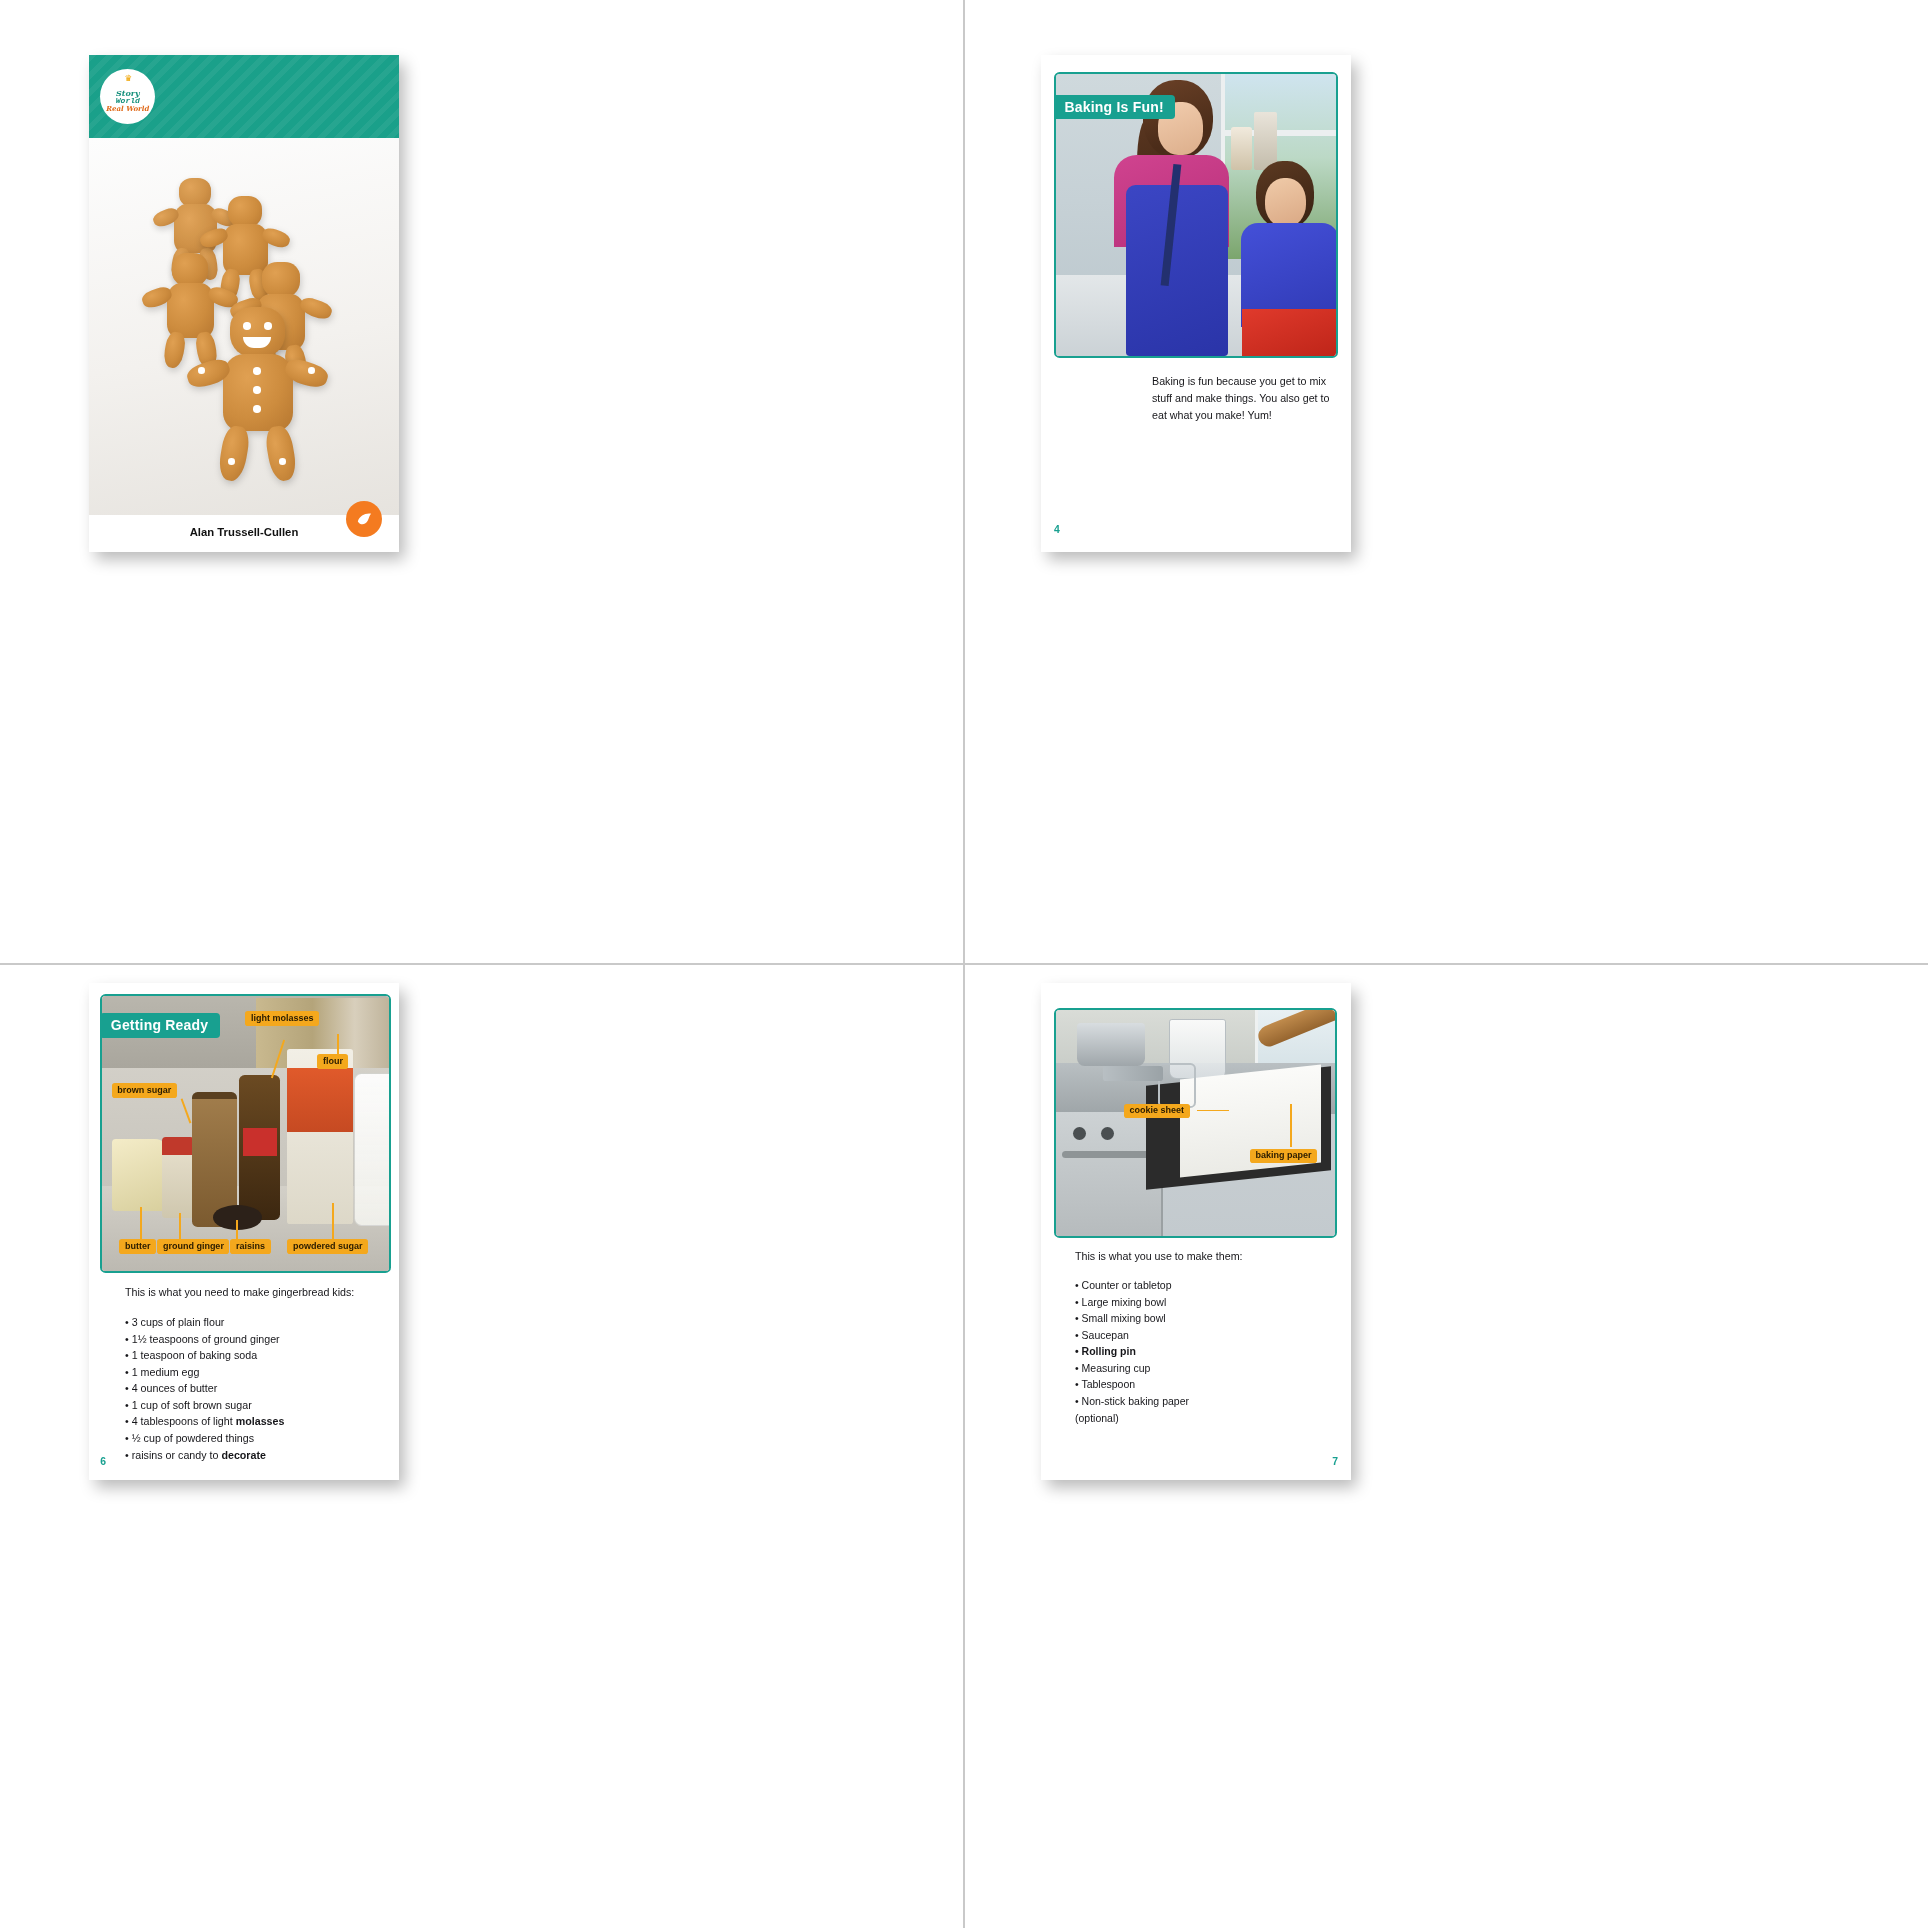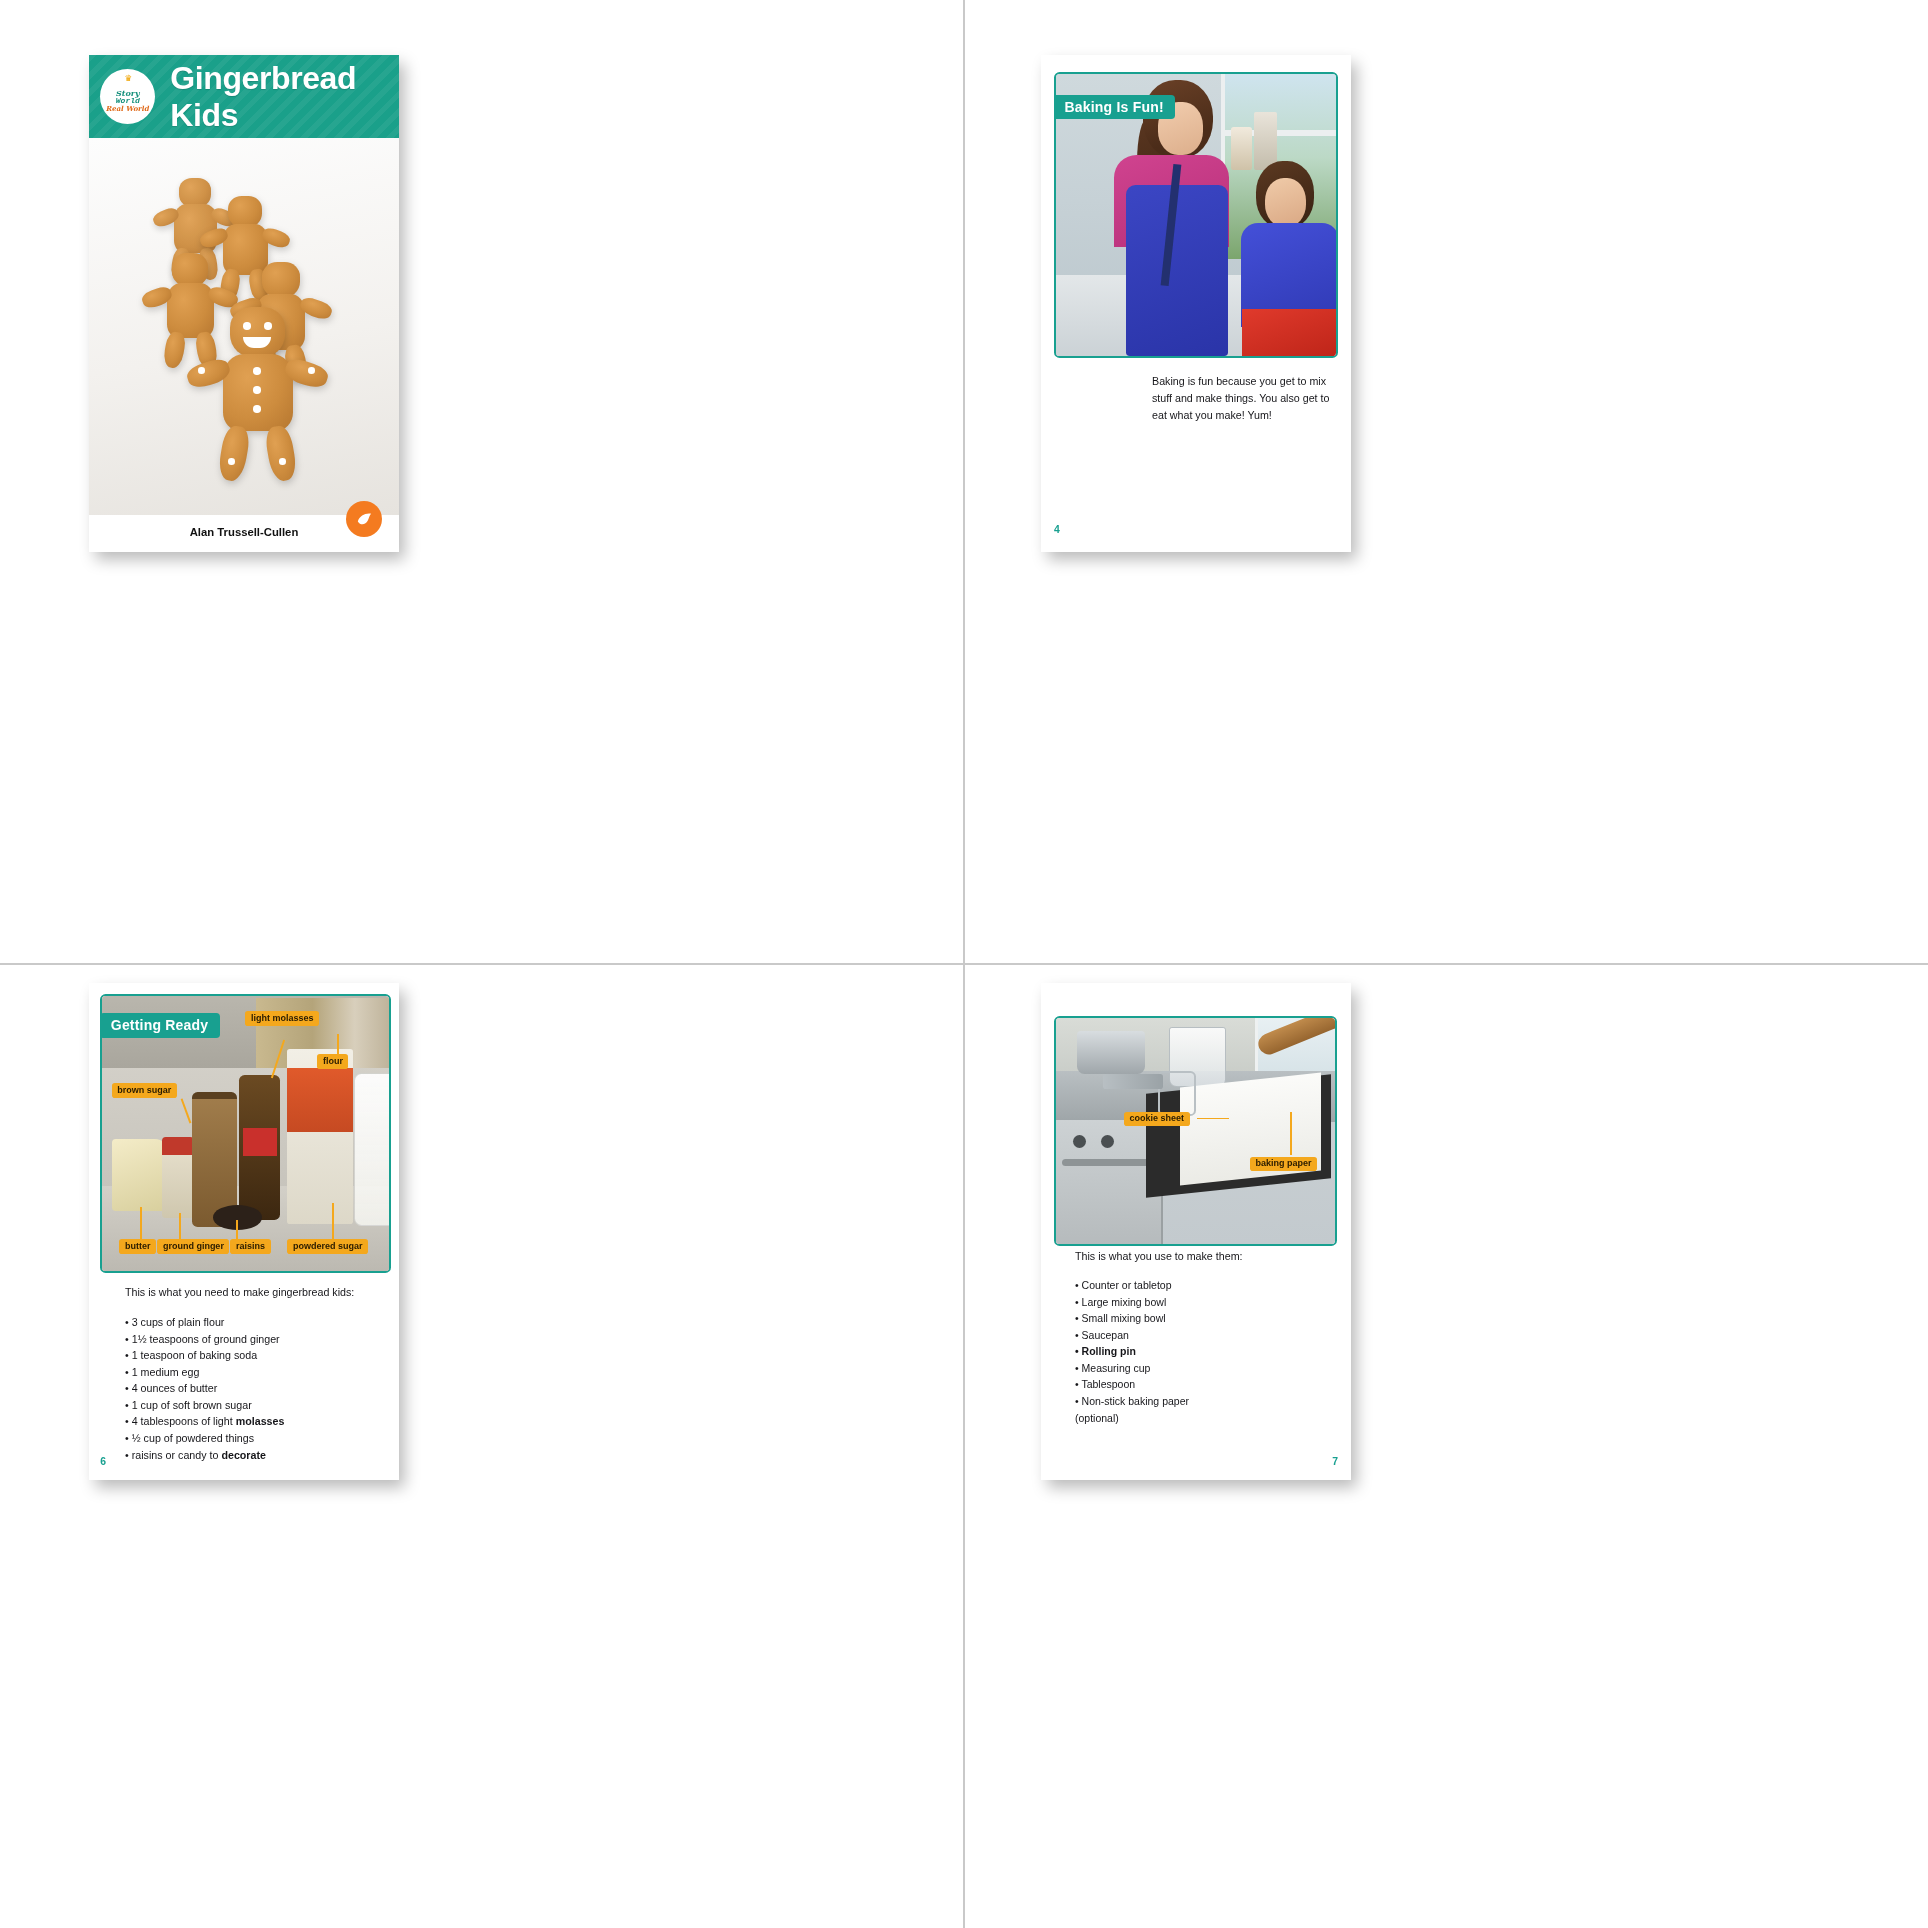--- a/index.html
+++ b/index.html
@@ -352,21 +352,21 @@
     width: 254px;
     font-size: 10.7px;
     line-height: 1.55;
     color: #16161a;
   }
   .p6-num { left: 11.3px; bottom: 13px; }
 
   
   .p7 { left: 77px; top: 19px; }
   .p7-frame {
-    position:absolute; left:13px; top:24.5px; width:279px; height:226px;margin-top:8px;
+    position:absolute; left:13px; top:24.5px; width:279px; height:226px;
   }
   .p7-photo { position:absolute; inset:0; background: linear-gradient(180deg,#cdd3d6 0%,#c3cace 100%); overflow:hidden; }
   .p7-wall { position:absolute; left:0; top:0; width:100%; height:58px; background:linear-gradient(180deg,#d9dcd7,#c9cdc8); }
   .p7-window { position:absolute; right:0; top:0; width:77px; height:83px; background:linear-gradient(180deg,#e8f0f3,#cfdde2); border-left:3.8px solid #eef1f1; }
   .p7-counter { position:absolute; left:0; top:53px; width:100%; height:51px; background:linear-gradient(180deg,#b9bfc2,#9ea5a8); }
   .p7-oven { position:absolute; left:0; top:102px; width:105px; height:124px; background:linear-gradient(180deg,#cdd2d4,#b6bbbd); border-right:2.8px solid #9aa0a2; }
   .p7-oven-handle { position:absolute; left:5.6px; top:141px; width:90px; height:7.5px; background:#8e9496; border-radius:3.8px; }
   .p7-knob { position:absolute; top:117px; width:13px; height:13px; border-radius:50%; background:#4a4f51; }
   .p7-pot { position:absolute; left:21px; top:13px; width:68px; height:43px; background:linear-gradient(180deg,#d8dde0,#9fa6aa); border-radius:3.8px 3.8px 7.5px 7.5px; }
   .p7-jug { position:absolute; left:113px; top:9.4px; width:55px; height:58px; background:linear-gradient(180deg,rgba(255,255,255,0.85),rgba(230,235,238,0.7)); border:1.9px solid #b7bec2; border-radius:2.8px 2.8px 7.5px 7.5px; }
@@ -403,21 +403,20 @@
   <div class="quad q1">
     <div class="page cover">
 
       <div class="cover-band">
         <div class="logo-badge">
           <span class="logo-crown">♛</span>
           <span class="logo-l1">Story</span>
           <span class="logo-l2">World</span>
           <span class="logo-l3">Real World</span>
         </div>
-        <div class="cover-title">Gingerbread Kids</div>
       </div>
 
       <div class="cover-photo">
         <div class="cookie-wrap">
 
           <div class="cookie" style="left:62px; top:40px; width:90px; height:105px; opacity:.95;">
             <div class="cb-head" style="left:28px; top:0; width:32px; height:30px;"></div>
             <div class="cb-body" style="left:22.6px; top:26px; width:43px; height:49px; border-radius:30% 30% 25% 25%;"></div>
             <div class="cb-arm" style="left:1.9px; top:32px; width:26px; height:15px; transform:rotate(-22deg);"></div>
             <div class="cb-arm" style="left:60px; top:32px; width:26px; height:15px; transform:rotate(22deg);"></div>

